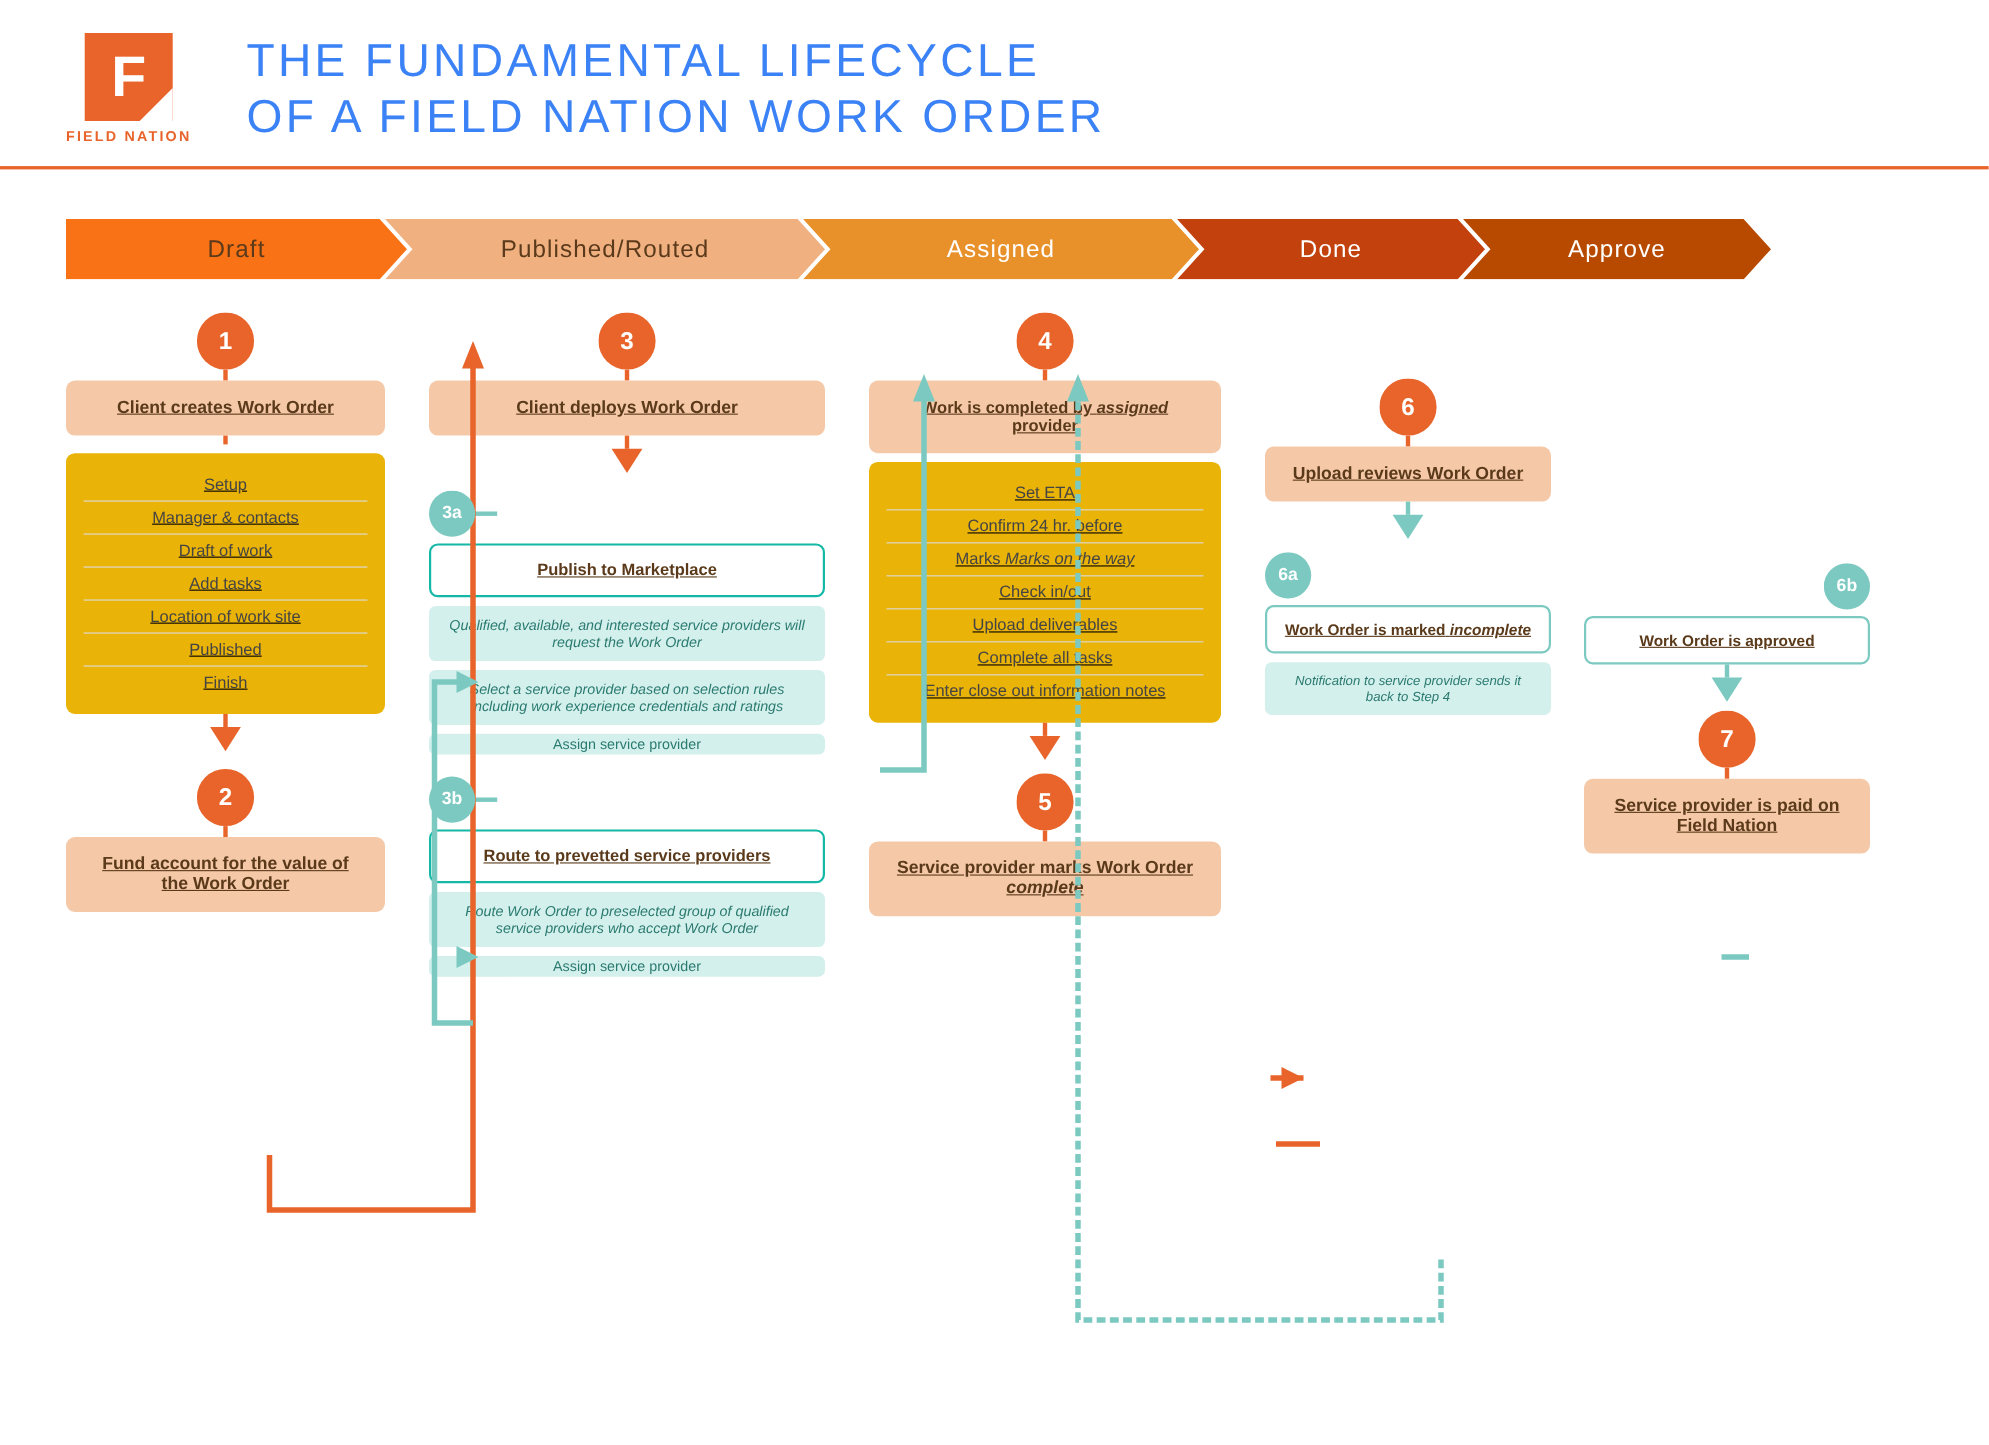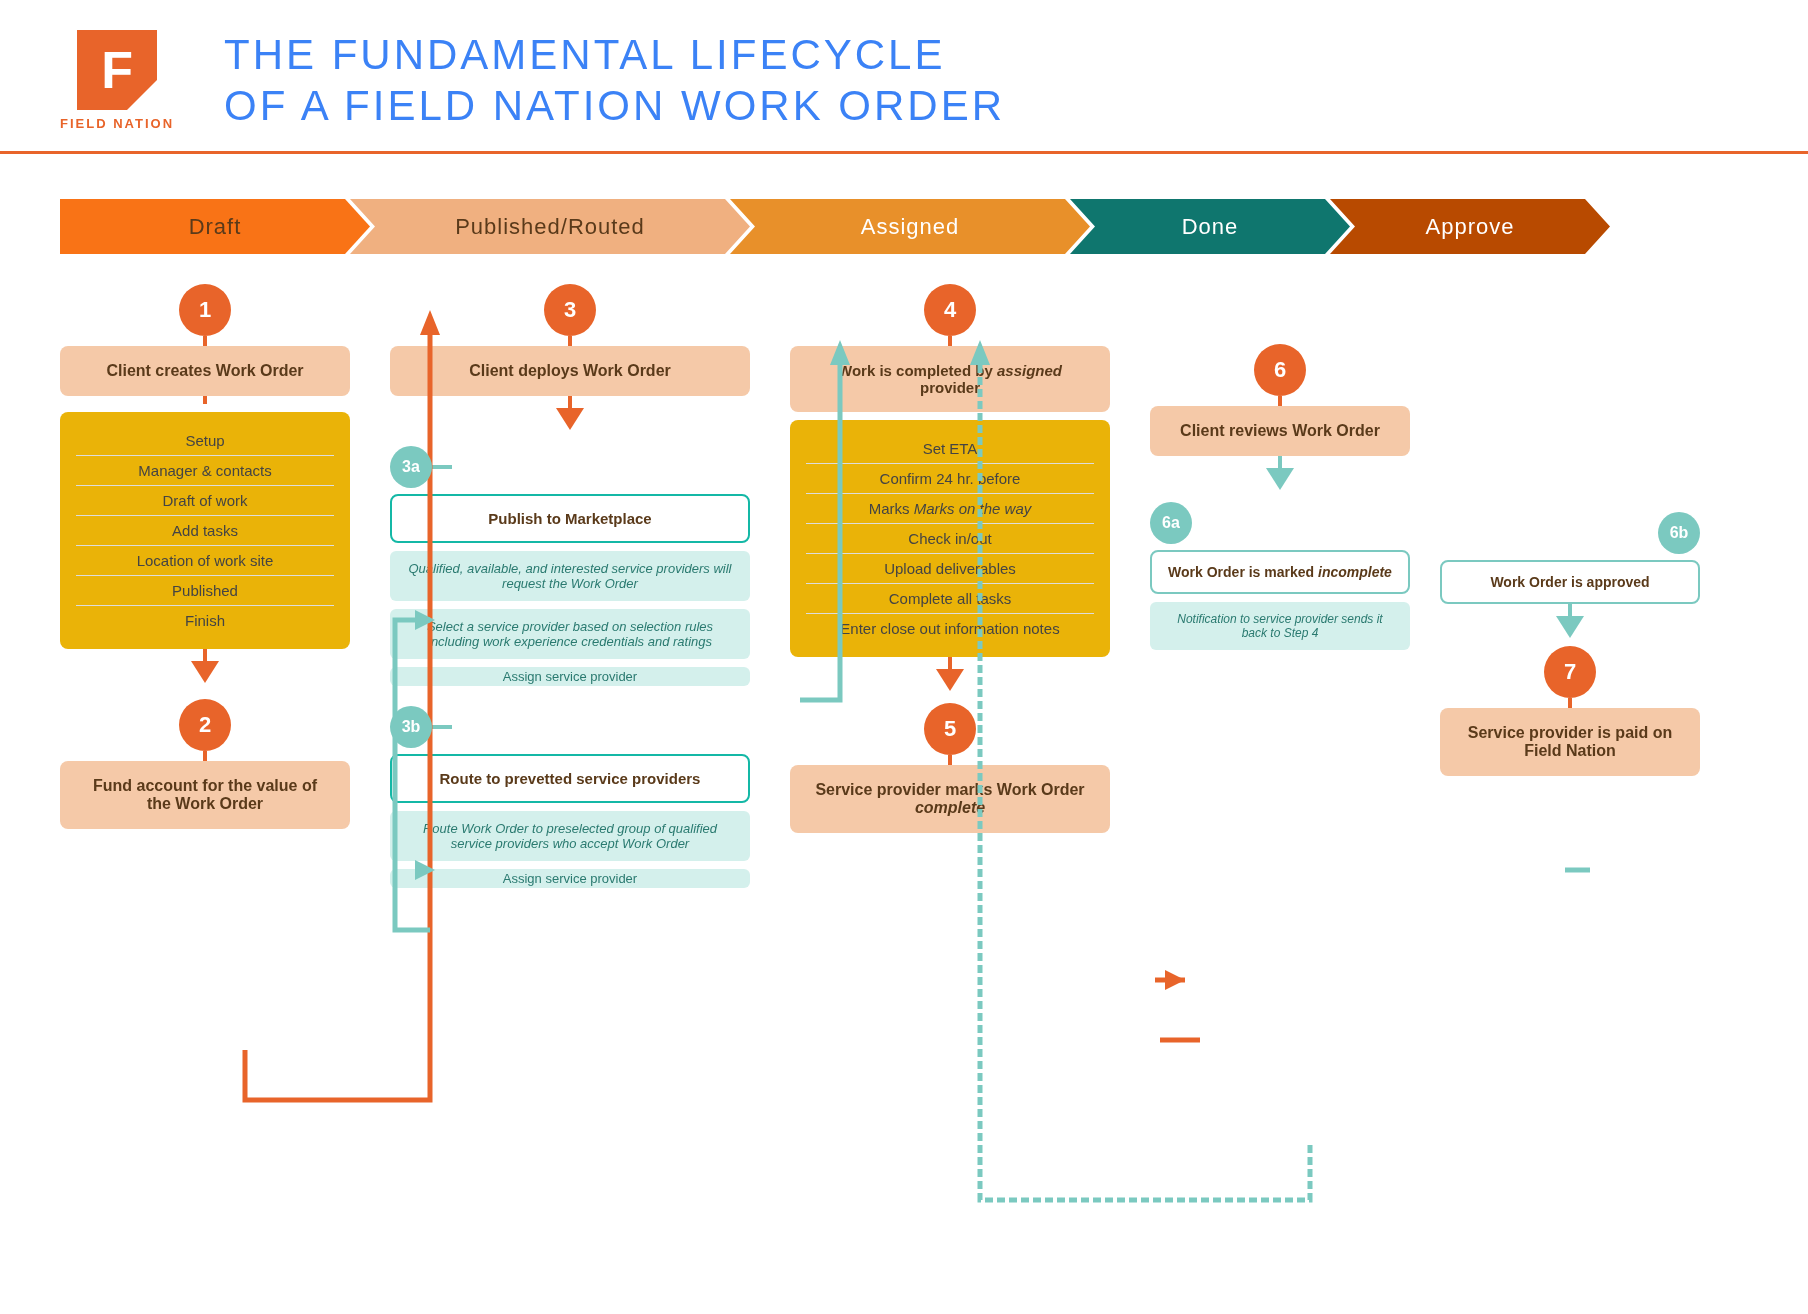--- a/index.html
+++ b/index.html
@@ -90,21 +90,21 @@
       color: #5a3a1a;
       position: relative;
       clip-path: polygon(0 0, calc(100% - 25px) 0, 100% 50%, calc(100% - 25px) 100%, 0 100%, 25px 50%);
     }
     .lane-header:first-child {
       clip-path: polygon(0 0, calc(100% - 25px) 0, 100% 50%, calc(100% - 25px) 100%, 0 100%);
     }
     .lane-draft { background: #f97316; width: 310px; }
     .lane-published { background: #f0b080; width: 400px; margin-left: -20px; }
     .lane-assigned { background: #e8902a; width: 360px; margin-left: -20px; color: #fff; }
-    .lane-done { background: #0f766e; width: 280px; margin-left: -20px; color: #fff; }
+    .lane-done { background: #c2410c; width: 280px; margin-left: -20px; color: #fff; }
     .lane-approve { background: #b84a00; width: 280px; margin-left: -20px; color: #fff; }
 
     
     .step-circle {
       width: 52px;
       height: 52px;
       border-radius: 50%;
       background: #e8642a;
       color: #fff;
       font-size: 22px;
@@ -184,21 +184,21 @@
       padding: 6px 0;
       border-bottom: 1px solid #ddd;
     }
     .step-list-item:last-child { border-bottom: none; }
 
     
     .flex-col { display: flex; flex-direction: column; align-items: center; }
     .mt8 { margin-top: 8px; }
     .mt12 { margin-top: 12px; }
     .mt16 { margin-top: 16px; }
-    .w100 { width: 100%; }
+    .w100 { width: 100%; text-decoration: underline; }
     .box-done-sub {
       background: #fff;
       border: 2px solid #7bc9c0;
       border-radius: 8px;
       padding: 12px;
       font-size: 14px;
       text-align: center;
       color: #5a3a1a;
       font-weight: 600;
     }
@@ -323,21 +323,21 @@
           <em>complete</em>
         </div>
       </div>
     </div>
 
     <div style="width:260px; flex-shrink:0; margin-left:40px; margin-top:60px;">
 
       <div class="flex-col">
         <div class="step-circle">6</div>
         <div style="height:10px; width:4px; background:#e8642a; margin:0 auto;"></div>
-        <div class="box-orange w100">Client reviews Work Order</div>
+        <div class="box-orange w100">Upload reviews Work Order</div>
         <div style="height:12px; width:4px; background:#7bc9c0; margin:0 auto;"></div>
         <div style="width:0; height:0; border-left:14px solid transparent; border-right:14px solid transparent; border-top:22px solid #7bc9c0;"></div>
       </div>
 
       <div style="margin-top:12px;">
         <div style="display:flex; align-items:center; margin-bottom:6px;">
           <div class="step-circle-sm">6a</div>
         </div>
         <div class="box-done-sub w100">
           <span>Work Order is marked</span>

